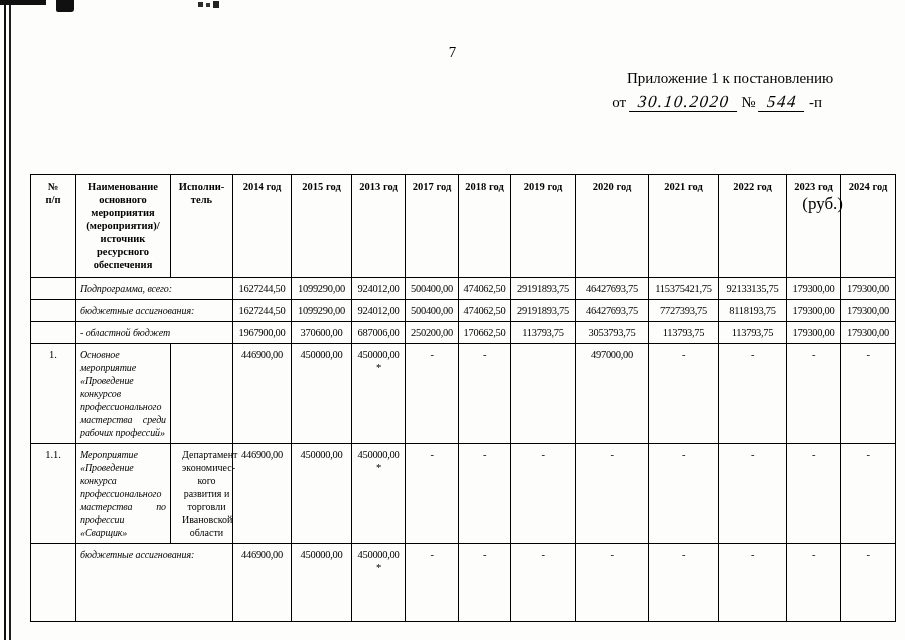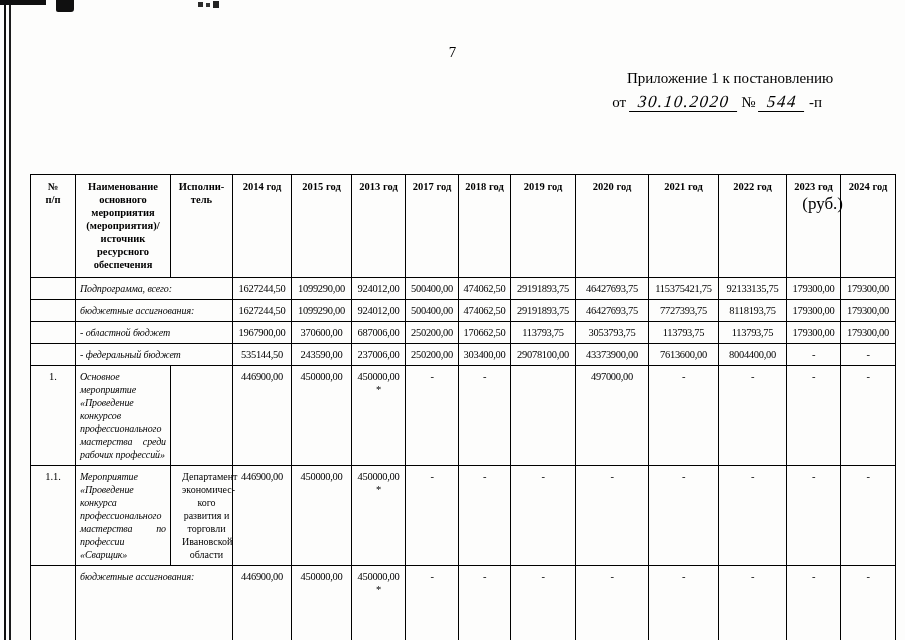--- a/index.html
+++ b/index.html
@@ -192,35 +192,20 @@
           <td class="cell-val">250200,00</td>
           <td class="cell-val">170662,50</td>
           <td class="cell-val">113793,75</td>
           <td class="cell-val">3053793,75</td>
           <td class="cell-val">113793,75</td>
           <td class="cell-val">113793,75</td>
           <td class="cell-val">179300,00</td>
           <td class="cell-val">179300,00</td>
         </tr>
         <tr>
-          <td class="cell-num"></td>
-          <td class="cell-name" colspan="2">- федеральный бюджет</td>
-          <td class="cell-val">535144,50</td>
-          <td class="cell-val">243590,00</td>
-          <td class="cell-val">237006,00</td>
-          <td class="cell-val">250200,00</td>
-          <td class="cell-val">303400,00</td>
-          <td class="cell-val">29078100,00</td>
-          <td class="cell-val">43373900,00</td>
-          <td class="cell-val">7613600,00</td>
-          <td class="cell-val">8004400,00</td>
-          <td class="cell-val">-</td>
-          <td class="cell-val">-</td>
-        </tr>
-        <tr>
           <td class="cell-num">1.</td>
           <td class="cell-name">Основное мероприятие «Проведение конкурсов профессионального мастерства среди рабочих профессий»</td>
           <td class="cell-exec"></td>
           <td class="cell-val">446900,00</td>
           <td class="cell-val">450000,00</td>
           <td class="cell-val">450000,00
 *</td>
           <td class="cell-val">-</td>
           <td class="cell-val">-</td>
           <td class="cell-val"></td>

